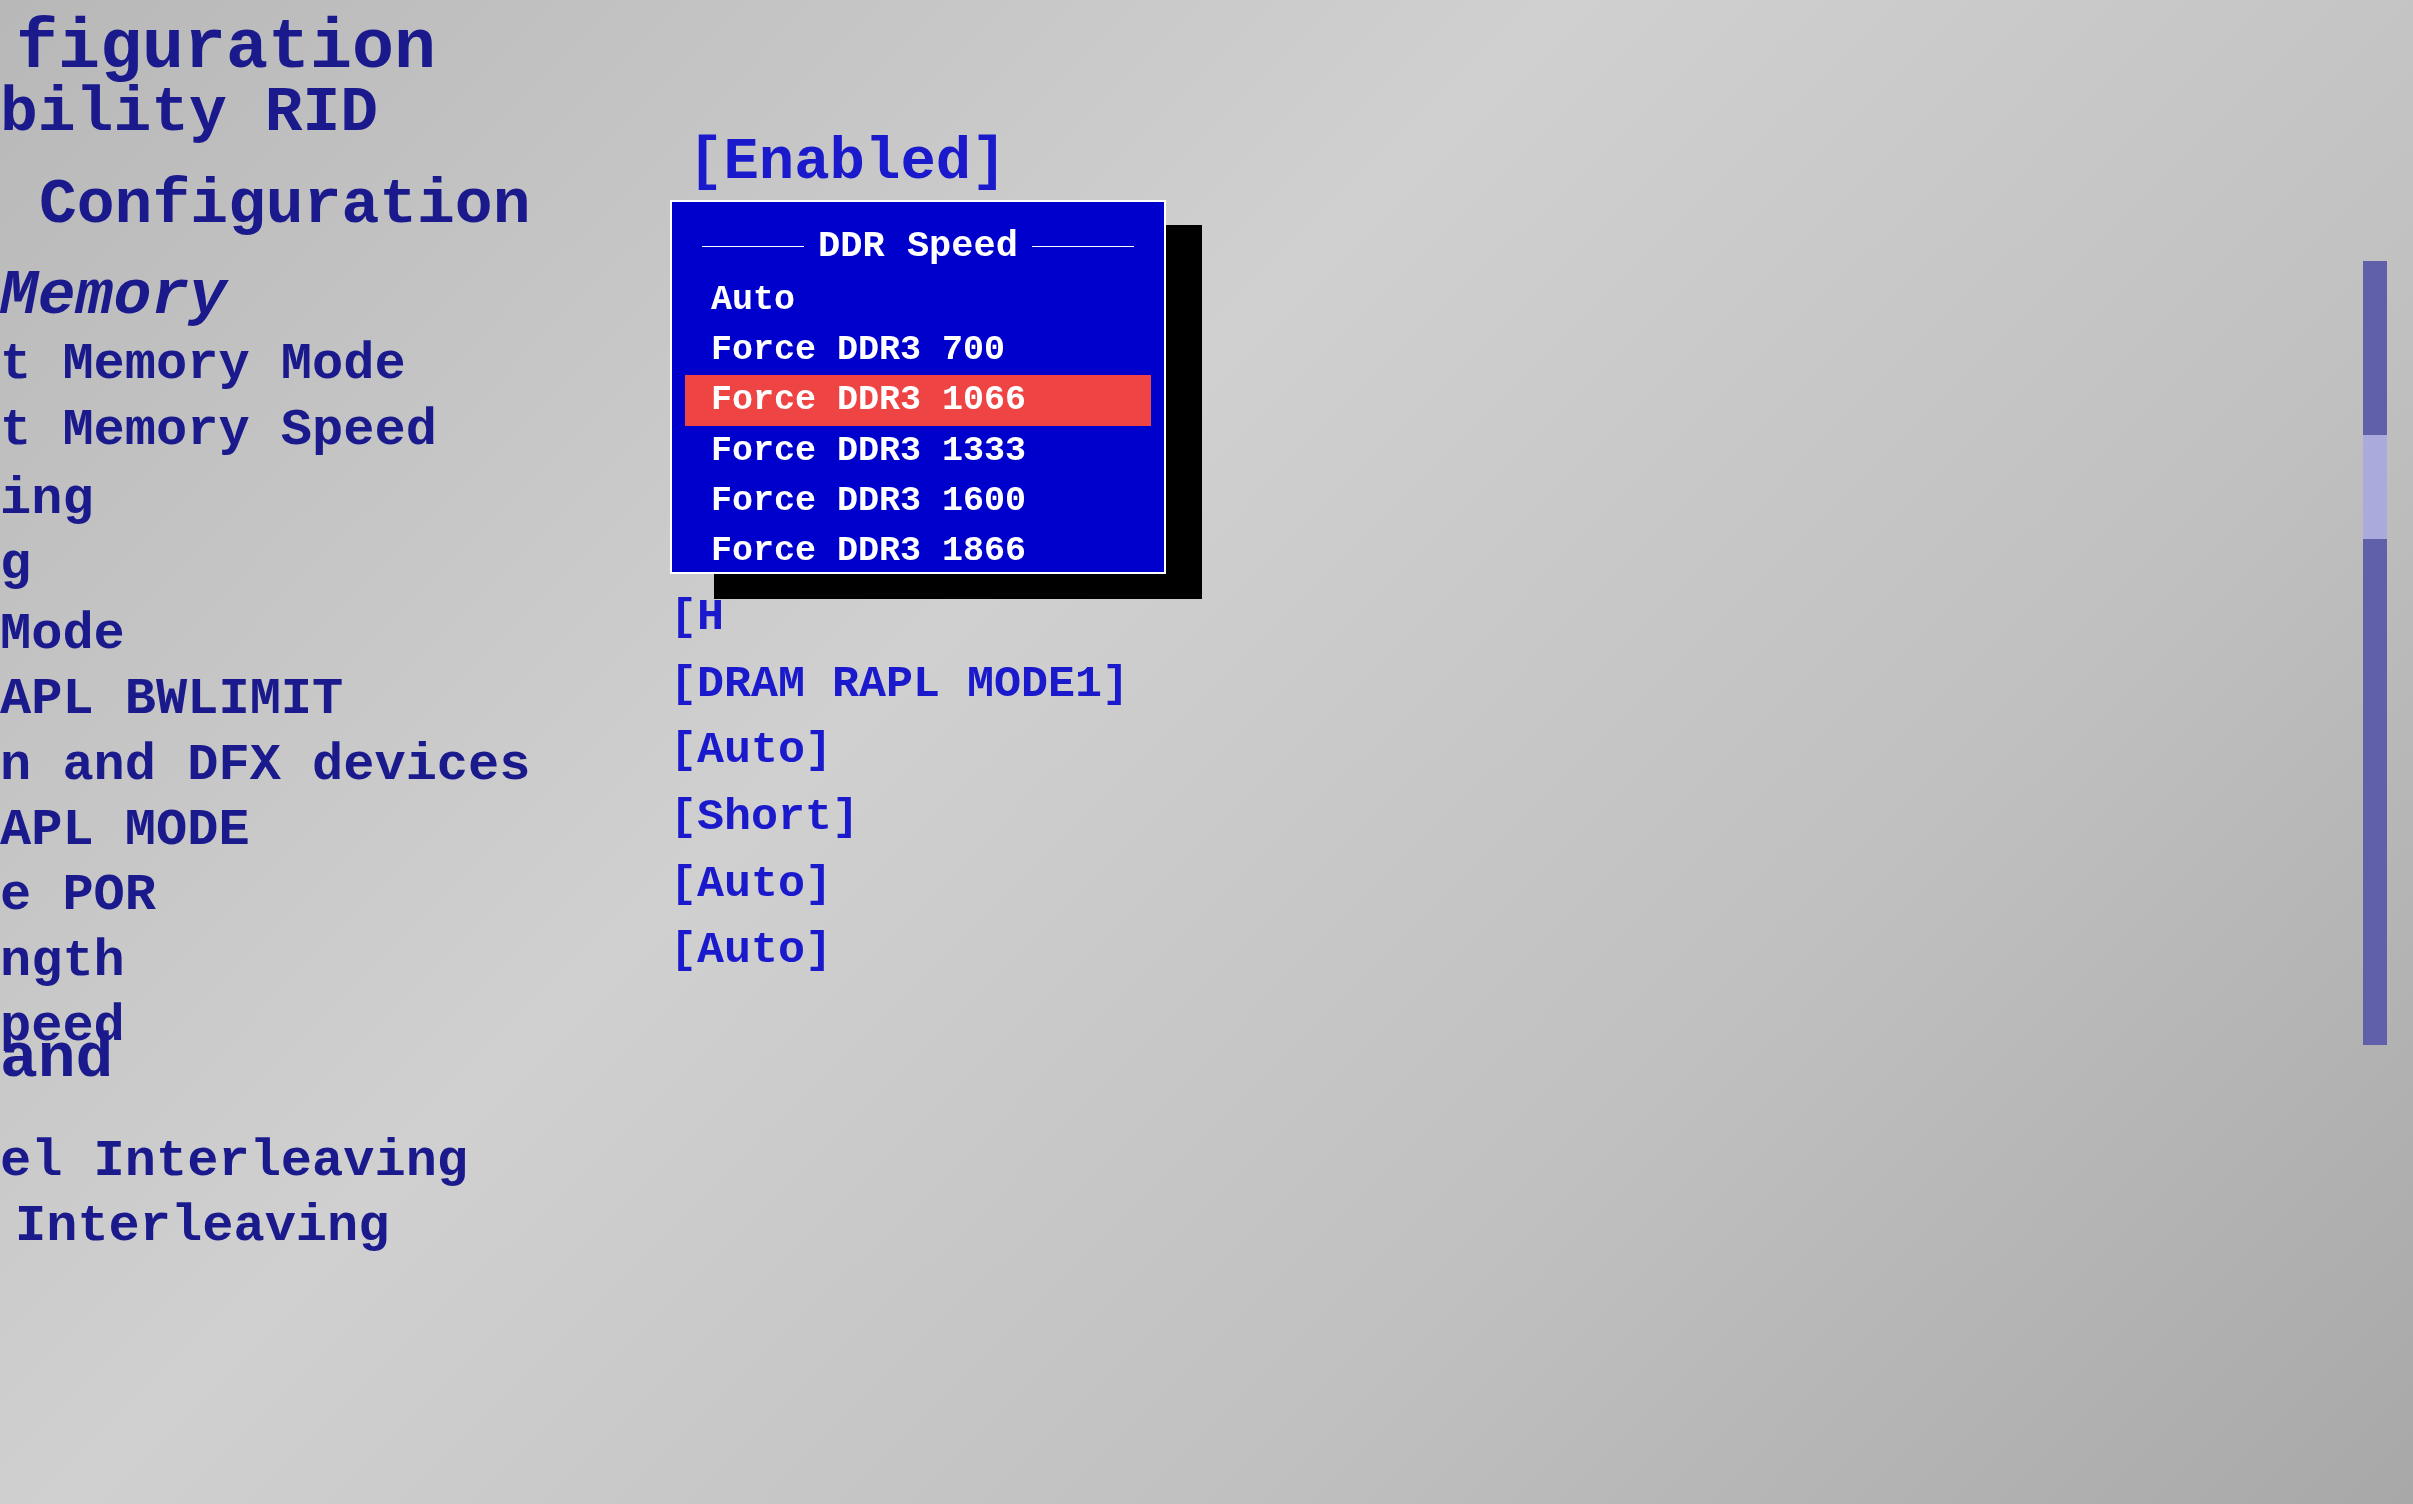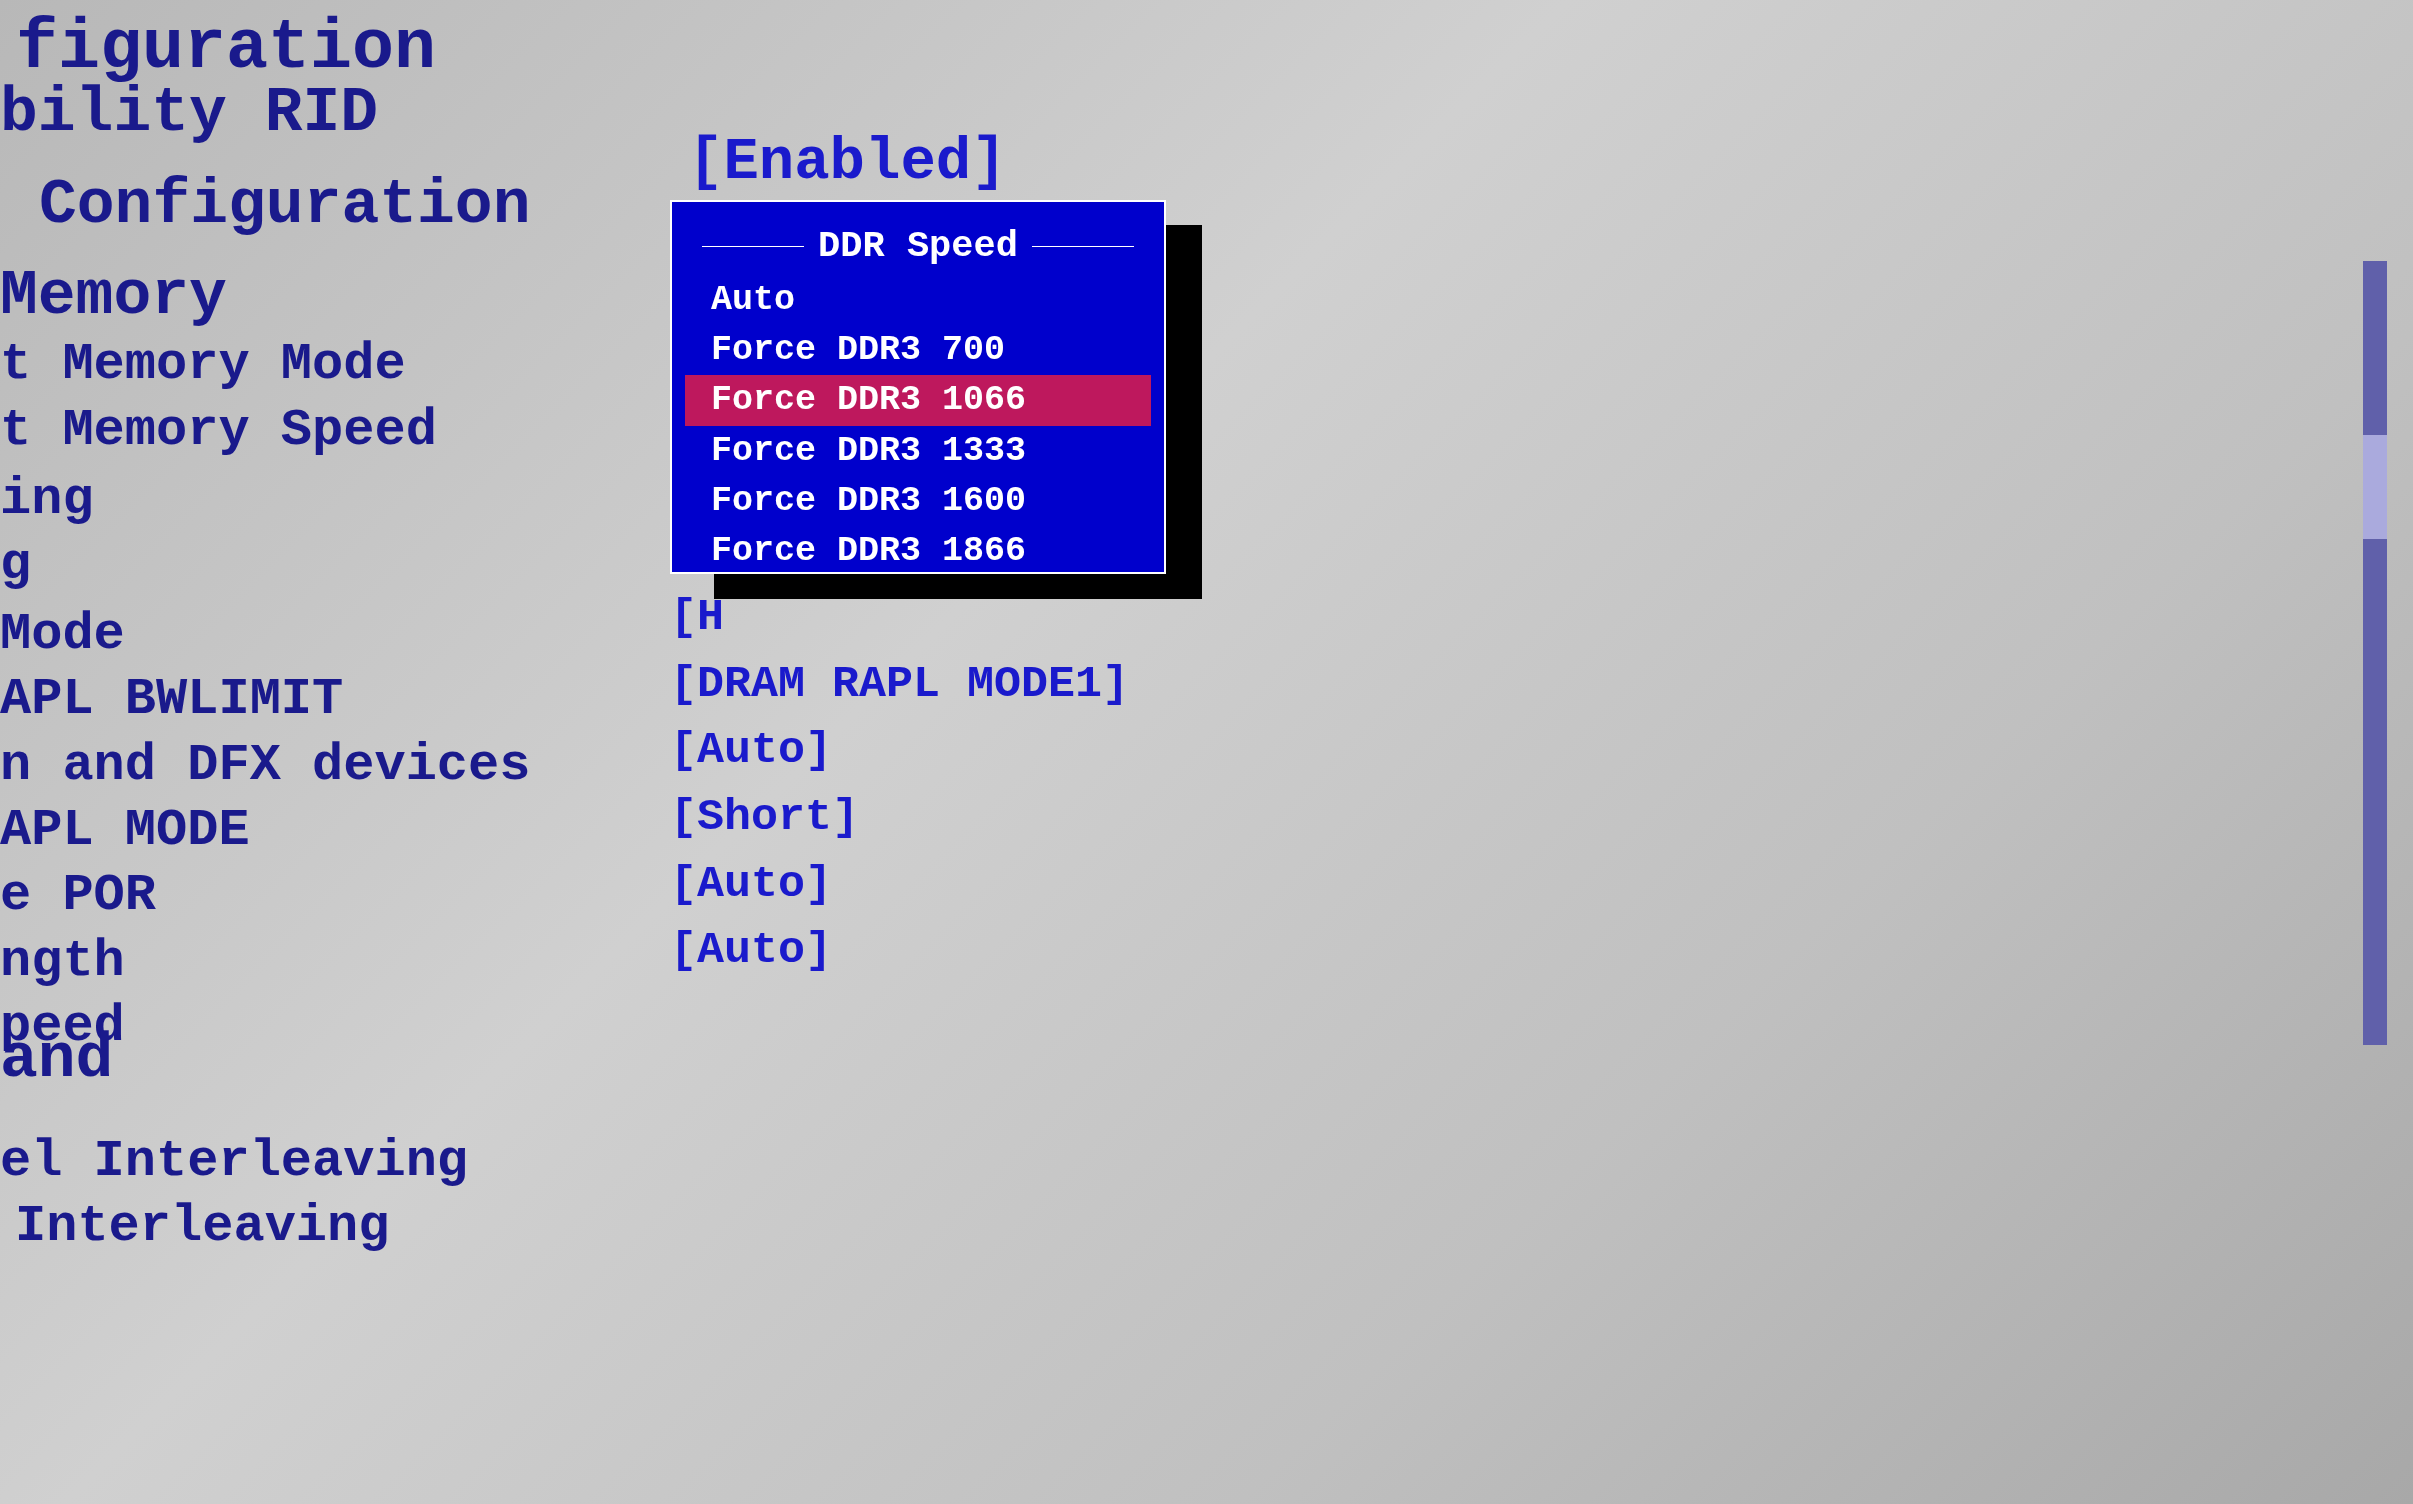--- a/index.html
+++ b/index.html
@@ -87,21 +87,21 @@
     .ddr-option {
       color: #ffffff;
       font-family: 'Courier New', Courier, monospace;
       font-size: 35px;
       font-weight: bold;
       padding: 5.2px 26px;
       white-space: nowrap;
     }
 
     .ddr-option.selected {
-      background: #be185d;
+      background: #ef4444;
       color: #ffffff;
     }
 
     
     .right-values {
       position: absolute;
       left: 670px;
       top: 592px;
     }
 
@@ -135,21 +135,21 @@
 </head>
 <body>
 
 <div class="bios-bg">
 
   <div class="bios-item large" style="top: 8.7px; left: 16px; font-size: 70px;">figuration</div>
 
   <div id="left-items">
       <div class="bios-item large" style="top: 78px; left: 0px;">bility RID</div>
       <div class="bios-item large" style="top: 170px; left: 0px; padding-left: 39px;">Configuration</div>
-      <div class="bios-item large" style="top: 261px; left: 0px;">Memory</div>
+      <div class="bios-item large" style="top: 261px; left: 0px; font-style: italic;">Memory</div>
       <div class="bios-item medium" style="top: 335px; left: 0px;">t Memory Mode</div>
       <div class="bios-item medium" style="top: 401px; left: 0px;">t Memory Speed</div>
       <div class="bios-item medium" style="top: 470px; left: 0px;">ing</div>
       <div class="bios-item medium" style="top: 535px; left: 0px;">g</div>
       <div class="bios-item medium" style="top: 605px; left: 0px;">  Mode</div>
       <div class="bios-item medium" style="top: 670px; left: 0px;">APL BWLIMIT</div>
       <div class="bios-item medium" style="top: 736px; left: 0px;">n and DFX devices</div>
       <div class="bios-item medium" style="top: 801px; left: 0px;">APL MODE</div>
       <div class="bios-item medium" style="top: 866px; left: 0px;">e POR</div>
       <div class="bios-item medium" style="top: 932px; left: 0px;">ngth</div>

